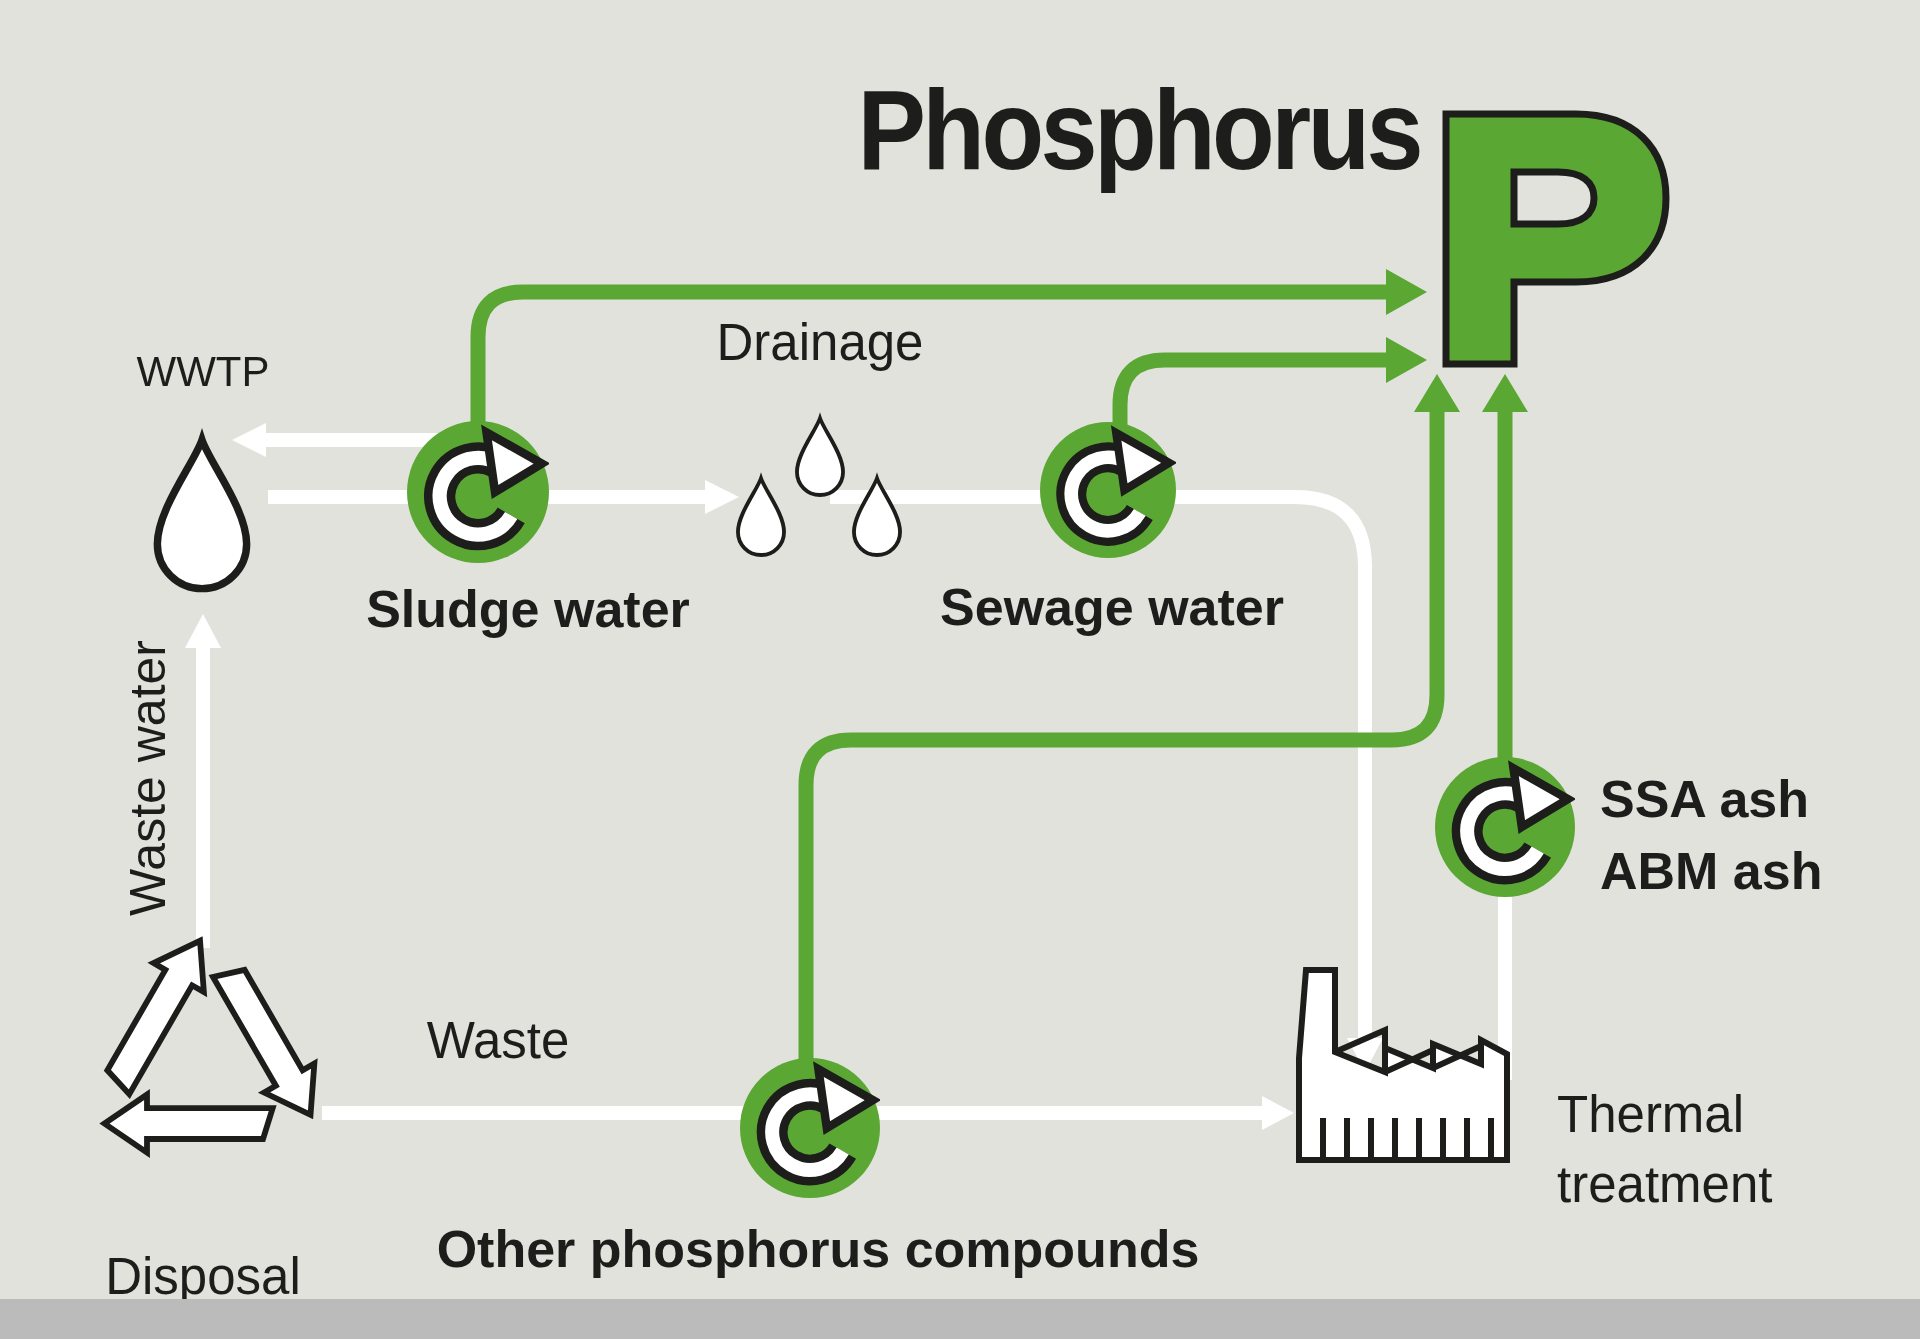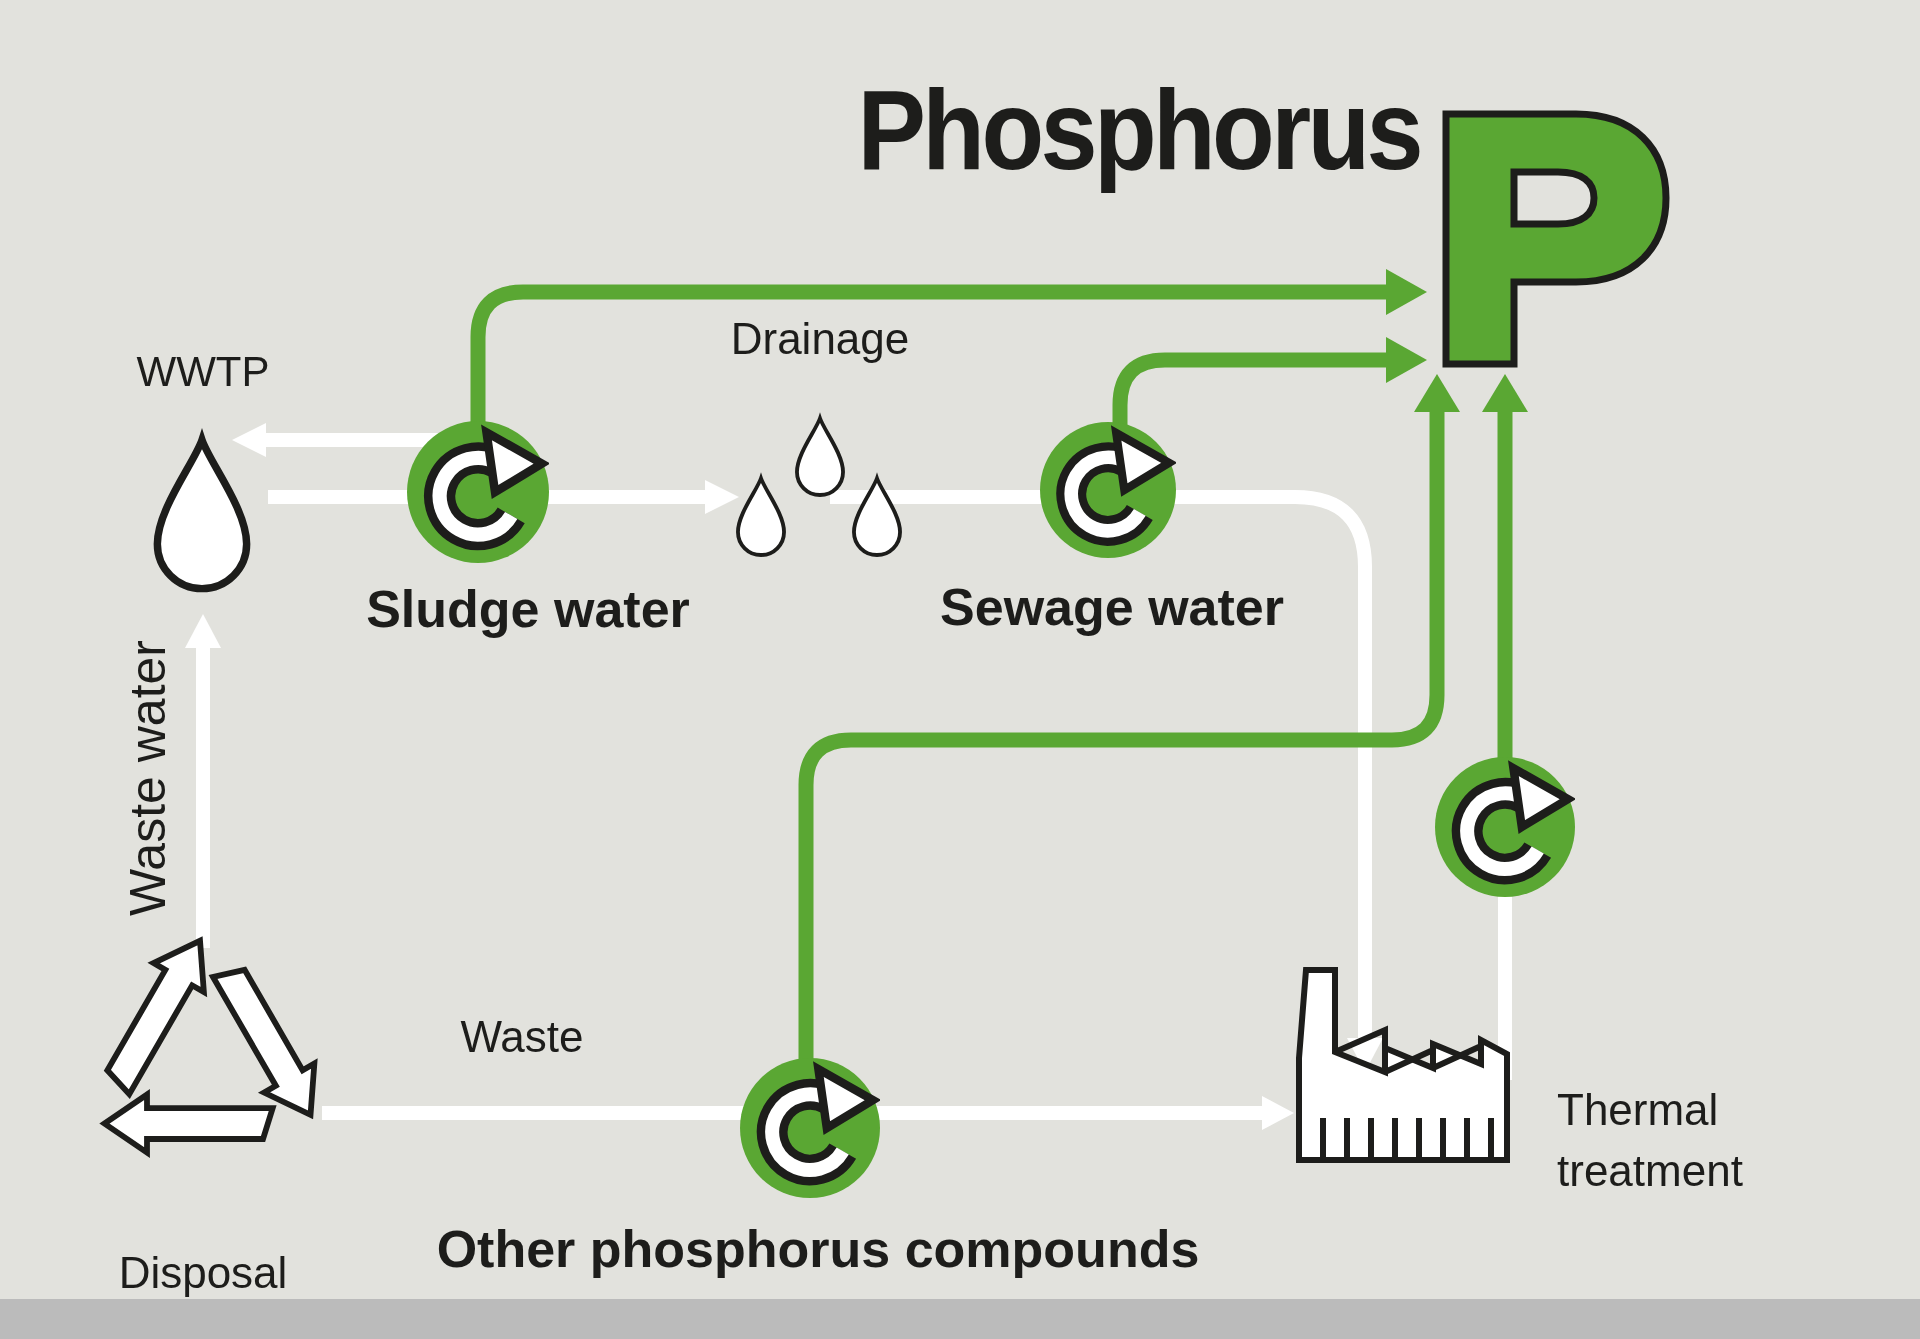--- a/index.html
+++ b/index.html
@@ -17,21 +17,21 @@
   }
   .abs{position:absolute;}
   svg{display:block;}
   .lines{position:absolute;left:0;top:0;}
   .wline{stroke:var(--white);stroke-width:14;fill:none;}
   .whead{fill:var(--white);}
   .gline{stroke:var(--green);stroke-width:15;fill:none;}
   .ghead{fill:var(--green);}
   .label{position:absolute;white-space:nowrap;line-height:1.15;}
   .center{transform:translateX(-50%);}
-  .reg{font-size:44px;font-weight:400;}
+  .reg{font-size:51px;font-weight:400;}
   .bold{font-size:52px;font-weight:700;}
   .title{
     font-size:114px;font-weight:700;letter-spacing:-4px;
     transform:scaleX(.9);transform-origin:100% 0;
     position:absolute;right:500px;top:64px;white-space:nowrap;
   }
   .vlabel{
     position:absolute;left:148px;top:778px;font-size:50px;white-space:nowrap;
     transform:translate(-50%,-50%) rotate(-90deg);
   }
@@ -163,24 +163,28 @@
   <div class="title">Phosphorus</div>
 
   <div class="label reg center" style="left:203px;top:348px;font-size:42px">WWTP</div>
 
   <div class="label reg center" style="left:820px;top:314px">Drainage</div>
 
   <div class="label bold center" style="left:528px;top:580px">Sludge water</div>
 
   <div class="label bold center" style="left:1112px;top:578px">Sewage water</div>
 
+  <div class="label bold ssa-label" style="left:1600px;top:764px">
+    <div>SSA ash</div>
+    <div>ABM ash</div>
+  </div>
 
   <div class="vlabel">Waste water</div>
 
-  <div class="label reg center" style="left:522px;top:1012px">Waste</div>
+  <div class="label reg center" style="left:498px;top:1012px">Waste</div>
 
   <div class="label reg center" style="left:203px;top:1248px">Disposal</div>
 
   <div class="label reg thermal" style="left:1557px;top:1080px">
     <div>Thermal</div>
     <div>treatment</div>
   </div>
 
   <div class="label bold center" style="left:818px;top:1220px">Other phosphorus compounds</div>
 

